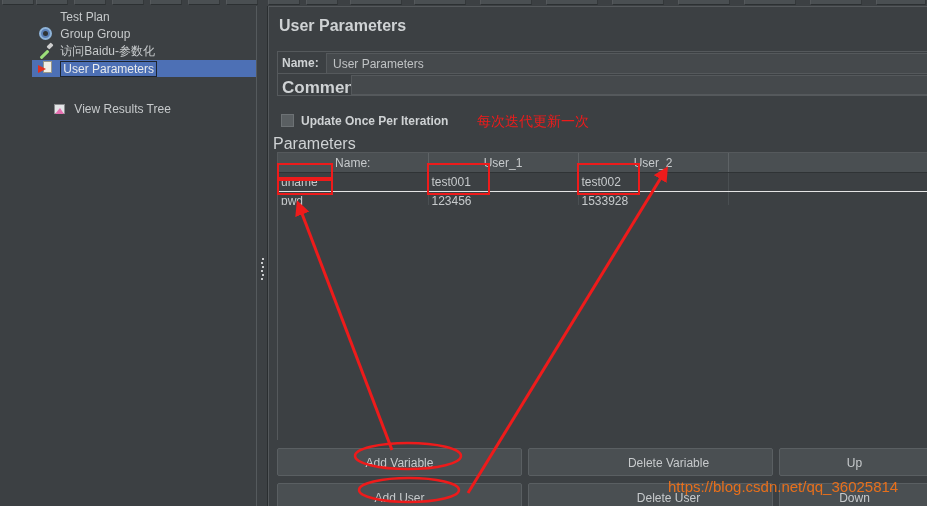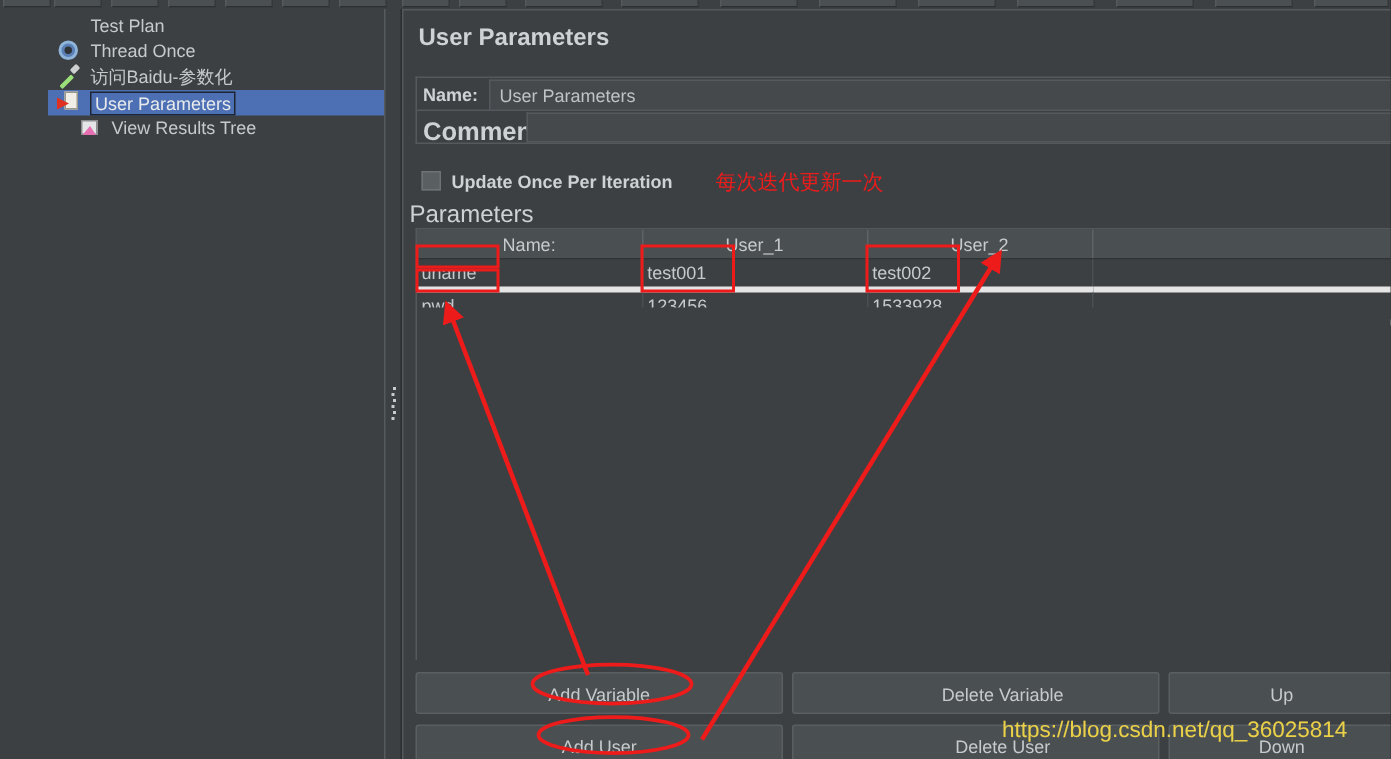--- a/index.html
+++ b/index.html
@@ -58,21 +58,21 @@
     position: relative;
     margin-right: 3px;
   }
   .tree-row .t-label {
     display: inline-block;
     color: #c7cacc;
     font-size: 12px;
     vertical-align: top;
   }
   .tree-row.indent1 { padding-left: 6px; }
-  .tree-row.indent3 { padding-left: 20px; }
+  .tree-row.indent3 { padding-left: 20px; margin-top: 24px; }
 
   
   #row-user-parameters {
     background: #4d70b5;
   }
   #row-user-parameters .t-label {
     color: #e8eaec;
     border: 1px solid #1d2530;
     padding: 0 2px;
     line-height: 14px;
@@ -328,21 +328,21 @@
     border-right: 1px solid #5e6366;
     border-bottom: 1px solid #2f3335;
     text-align: center;
   }
   #param-table td {
     height: 16px;
     background: #3c4043;
     color: #c7cacc;
     font-size: 12px;
     border-right: 1px solid #4a4f52;
-    border-bottom: 4px solid #e5e5e5;
+    border-bottom: 1px solid #e5e5e5;
     padding-left: 3px;
     white-space: nowrap;
     overflow: hidden;
   }
   .col-name { width: 150px; }
   .col-u1 { width: 150px; }
   .col-u2 { width: 150px; }
   .col-rest { width: 203px; }
   #table-empty {
     position: absolute;
@@ -389,21 +389,21 @@
   .redbox {
     position: absolute;
     border: 2px solid #ee1b1b;
     box-sizing: border-box;
   }
 
   
   #watermark {
     position: absolute;
     left: 668px; top: 478px;
-    color: #fde047;
+    color: #f97316;
     font-size: 15px;
     white-space: nowrap;
     opacity: 0.9;
   }
 </style>
 </head>
 <body>
 
 <div id="toolbar-strip">
   <div class="tb-btn" style="left:2px;width:30px"></div>
@@ -428,21 +428,21 @@
 
 <div id="tree-panel">
 
   <div class="tree-row indent1" style="margin-top:3px;">
     <span class="t-icon"></span>
     <span class="t-label">Test Plan</span>
   </div>
 
   <div class="tree-row indent1">
     <span class="t-icon ico-gear"></span>
-    <span class="t-label">Thread Once</span>
+    <span class="t-label">Group Group</span>
   </div>
 
   <div class="tree-row indent1">
     <span class="t-icon ico-pipette"></span>
     <span class="t-label">访问Baidu-参数化</span>
   </div>
 
   <div class="tree-row indent1" id="row-user-parameters">
     <span class="t-icon ico-page"></span>
     <span class="t-label">User Parameters</span>

